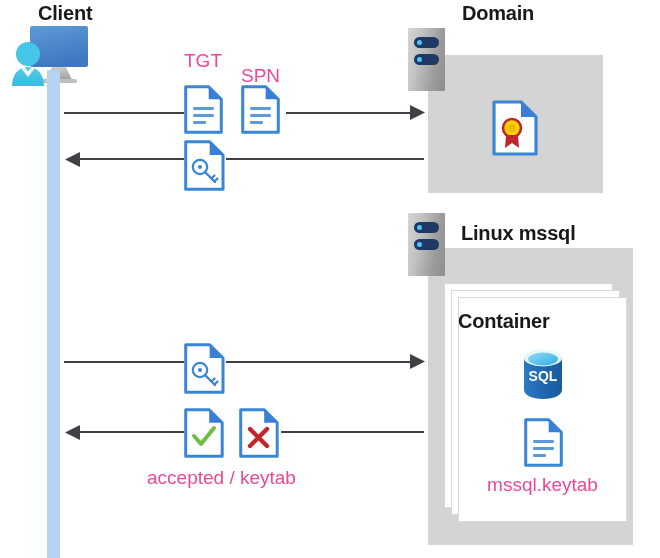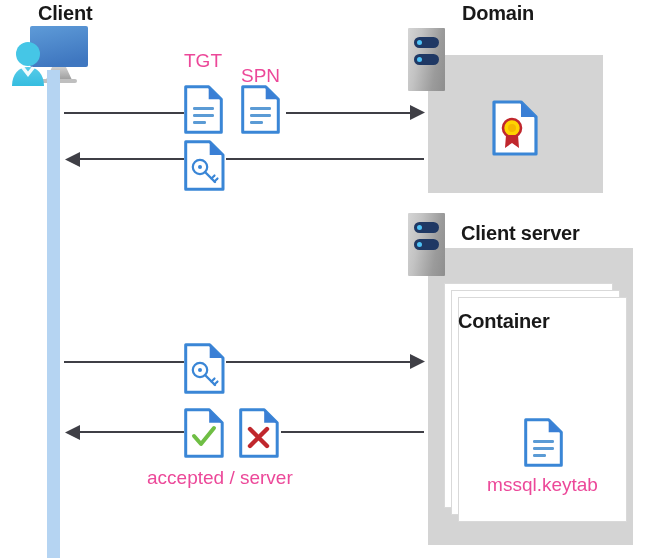--- a/index.html
+++ b/index.html
@@ -126,28 +126,47 @@
 
   <div class="abs host-box" style="left:428px;top:248px;width:205px;height:297px;"></div>
 
   <div class="abs server-icon" style="left:408px;top:213px;width:37px;height:63px;">
     <div class="server-bar" style="left:6px;top:9px;width:25px;height:11px;"></div>
     <div class="server-dot" style="left:9px;top:12px;width:5px;height:5px;"></div>
     <div class="server-bar" style="left:6px;top:26px;width:25px;height:11px;"></div>
     <div class="server-dot" style="left:9px;top:29px;width:5px;height:5px;"></div>
   </div>
 
-  <div class="abs title-bold" style="left:461px;top:222px;">Client server</div>
+  <div class="abs title-bold" style="left:461px;top:222px;">Linux mssql</div>
 
   <div class="abs card" style="left:444px;top:283px;width:169px;height:225px;"></div>
   <div class="abs card" style="left:451px;top:290px;width:169px;height:225px;"></div>
   <div class="abs card" style="left:458px;top:297px;width:169px;height:225px;"></div>
 
   <div class="abs title-bold" style="left:458px;top:310px;width:169px;text-align:left;">Container</div>
 
+  <div class="abs" style="left:521px;top:348px;width:44px;height:52px;">
+    <svg width="44" height="52" viewBox="0 0 44 52">
+      <defs>
+        <linearGradient id="cylBody" x1="0" y1="0" x2="1" y2="0">
+          <stop offset="0%" stop-color="#2b79c4"></stop>
+          <stop offset="55%" stop-color="#1f66ad"></stop>
+          <stop offset="100%" stop-color="#1a5a9c"></stop>
+        </linearGradient>
+        <linearGradient id="cylTop" x1="0" y1="0" x2="1" y2="1">
+          <stop offset="0%" stop-color="#8fdcf5"></stop>
+          <stop offset="100%" stop-color="#35aee0"></stop>
+        </linearGradient>
+      </defs>
+      <path d="M3 10 v32 c0 5 8 9 19 9 c11 0 19-4 19-9 v-32 z" fill="url(#cylBody)"></path>
+      <ellipse cx="22" cy="10" rx="19" ry="8.5" fill="#e9f7fd"></ellipse>
+      <ellipse cx="22" cy="11" rx="15" ry="6.4" fill="url(#cylTop)"></ellipse>
+      <text x="22" y="33" text-anchor="middle" font-family="Liberation Sans, sans-serif" font-size="14" font-weight="bold" fill="#ffffff">SQL</text>
+    </svg>
+  </div>
 
   <div class="abs" style="left:524px;top:418px;width:39px;height:49px;">
     <svg width="39" height="49" viewBox="0 0 39 49">
       <path d="M1.7 1.7 h23 l12.6 12.6 v33 h-35.6 z" fill="#ffffff" stroke="#3a86d6" stroke-width="3" stroke-linejoin="round"></path>
       <path d="M24.7 1.7 l12.6 12.6 h-12.6 z" fill="#3a7fd5"></path>
       <rect x="9" y="22" width="21" height="3" rx="1.2" fill="#5b9bd5"></rect>
       <rect x="9" y="29" width="21" height="3" rx="1.2" fill="#5b9bd5"></rect>
       <rect x="9" y="36" width="13" height="3" rx="1.2" fill="#5b9bd5"></rect>
     </svg>
   </div>
@@ -242,15 +261,15 @@
   </div>
 
   <div class="abs" style="left:239px;top:408px;width:40px;height:50px;">
     <svg width="40" height="50" viewBox="0 0 40 50">
       <path d="M1.7 1.7 h23.5 l13 13 v33.6 h-36.5 z" fill="#ffffff" stroke="#3a86d6" stroke-width="3" stroke-linejoin="round"></path>
       <path d="M25.2 1.7 l13 13 h-13 z" fill="#3a7fd5"></path>
       <path d="M11 21 l17 17 M28 21 l-17 17" fill="none" stroke="#c0272d" stroke-width="4.4" stroke-linecap="round"></path>
     </svg>
   </div>
 
-  <div class="abs label-plain" style="left:147px;top:467px;">accepted / server</div>
+  <div class="abs label-plain" style="left:147px;top:467px;">accepted / keytab</div>
 
 </div>
 
 </body></html>

